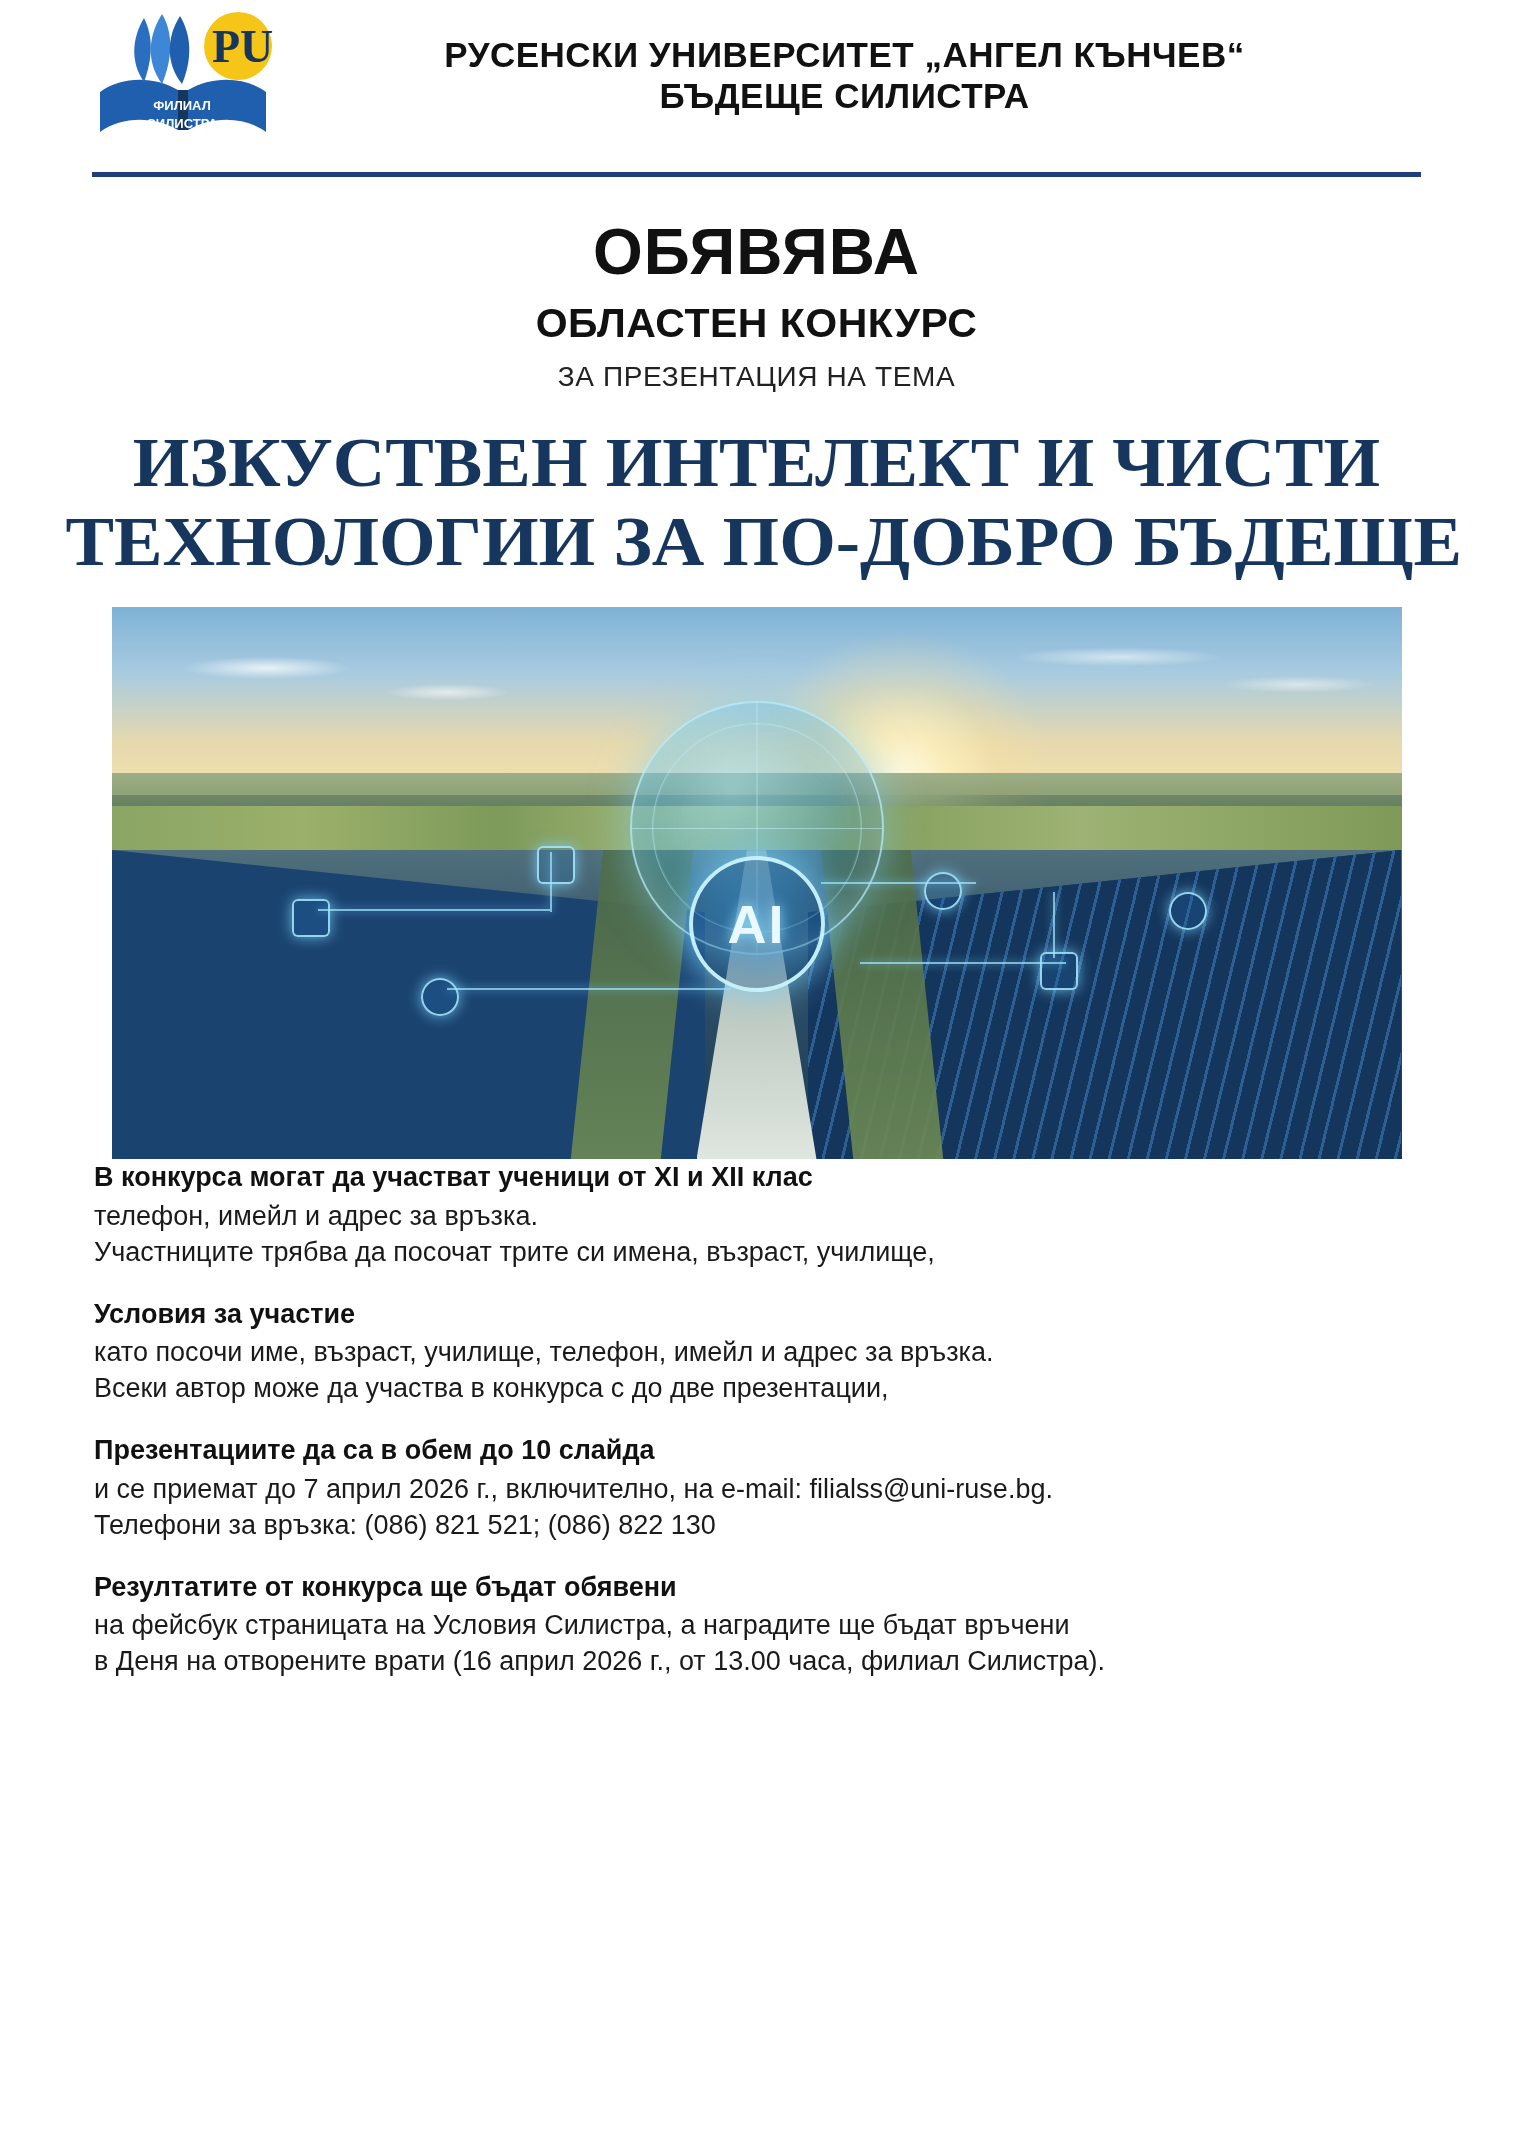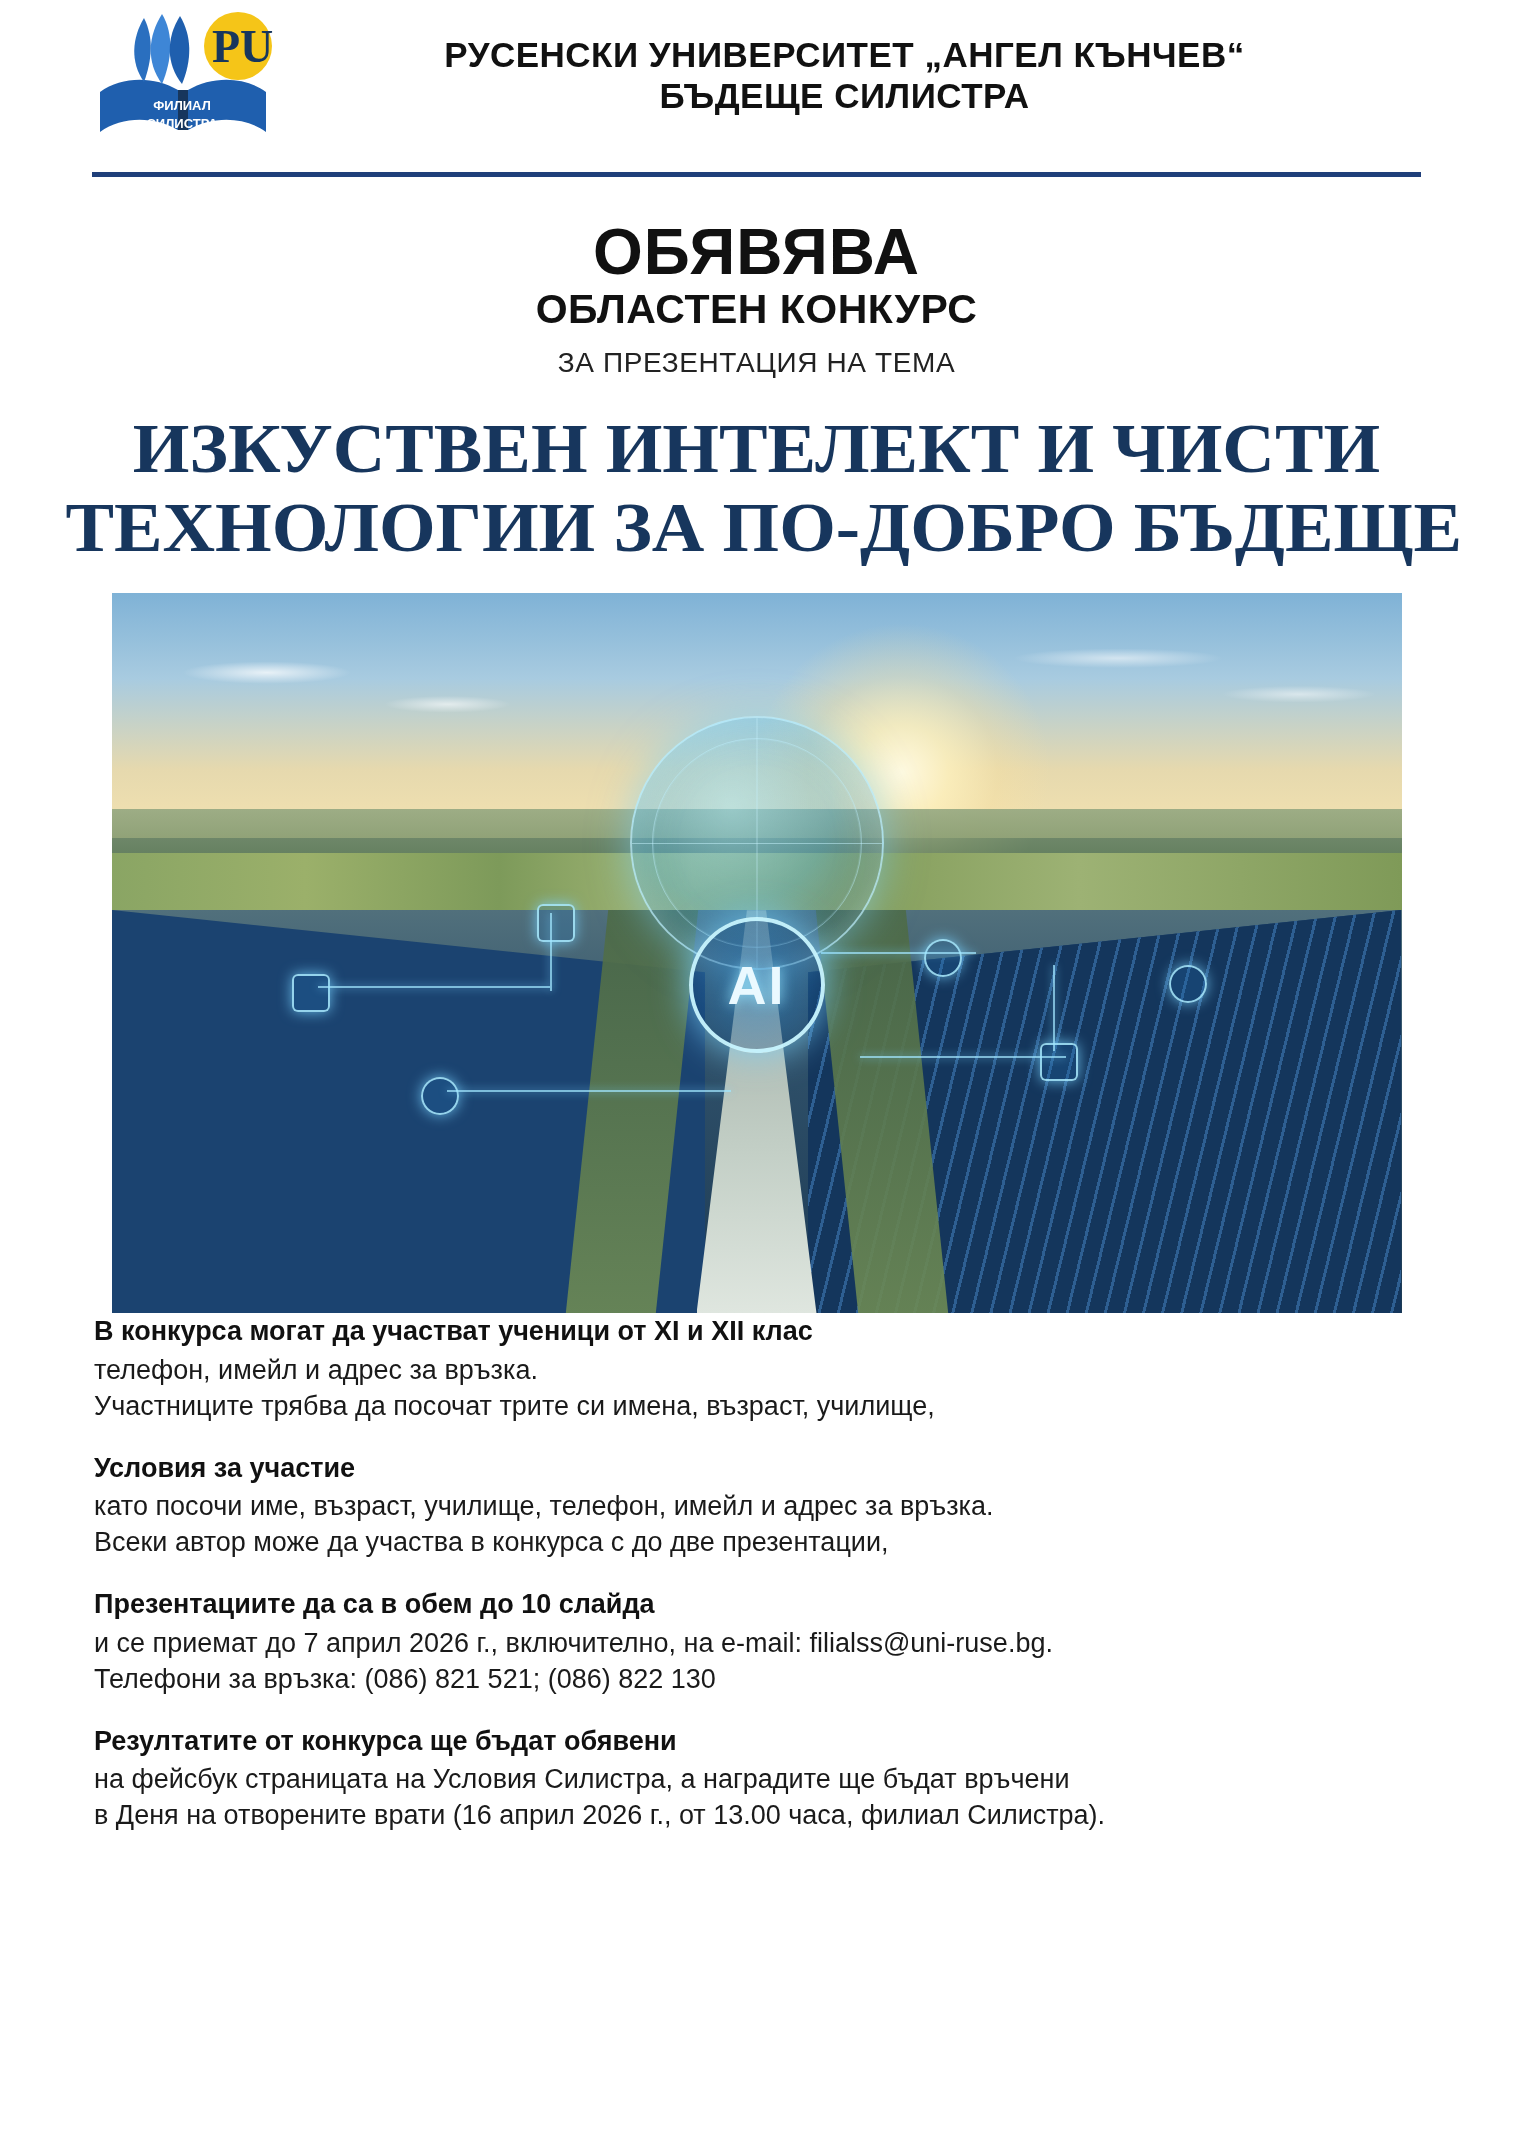--- a/index.html
+++ b/index.html
@@ -75,21 +75,21 @@
     font-size: 64px;
     font-weight: bold;
     letter-spacing: 1px;
     color: #111;
     line-height: 1.05;
   }
   .contest {
     font-size: 41px;
     font-weight: bold;
     letter-spacing: 0.5px;
-    margin-top: 0;
+    margin-top: 14px;
     color: #111;
   }
   .subject {
     font-size: 28px;
     font-weight: normal;
     letter-spacing: 0.6px;
     margin-top: 14px;
     color: #222;
   }
 
@@ -103,21 +103,21 @@
     line-height: 1.13;
     letter-spacing: 0px;
     transform: scaleX(1.04);
   }
   .theme-line { white-space: nowrap; }
 
   
   .figure {
     margin: 26px auto 0 auto;
     width: 1290px;
-    height: 720px;
+    height: 552px;
     position: relative;
     overflow: hidden;
     background: #0a2b4a;
   }
   .sky {
     position: absolute; left: 0; top: 0; width: 100%; height: 34%;
     background: linear-gradient(180deg, #7fb2d6 0%, #a8cbe0 35%, #e6d9ae 72%, #f3e2b0 100%);
   }
   .sun {
     position: absolute;

